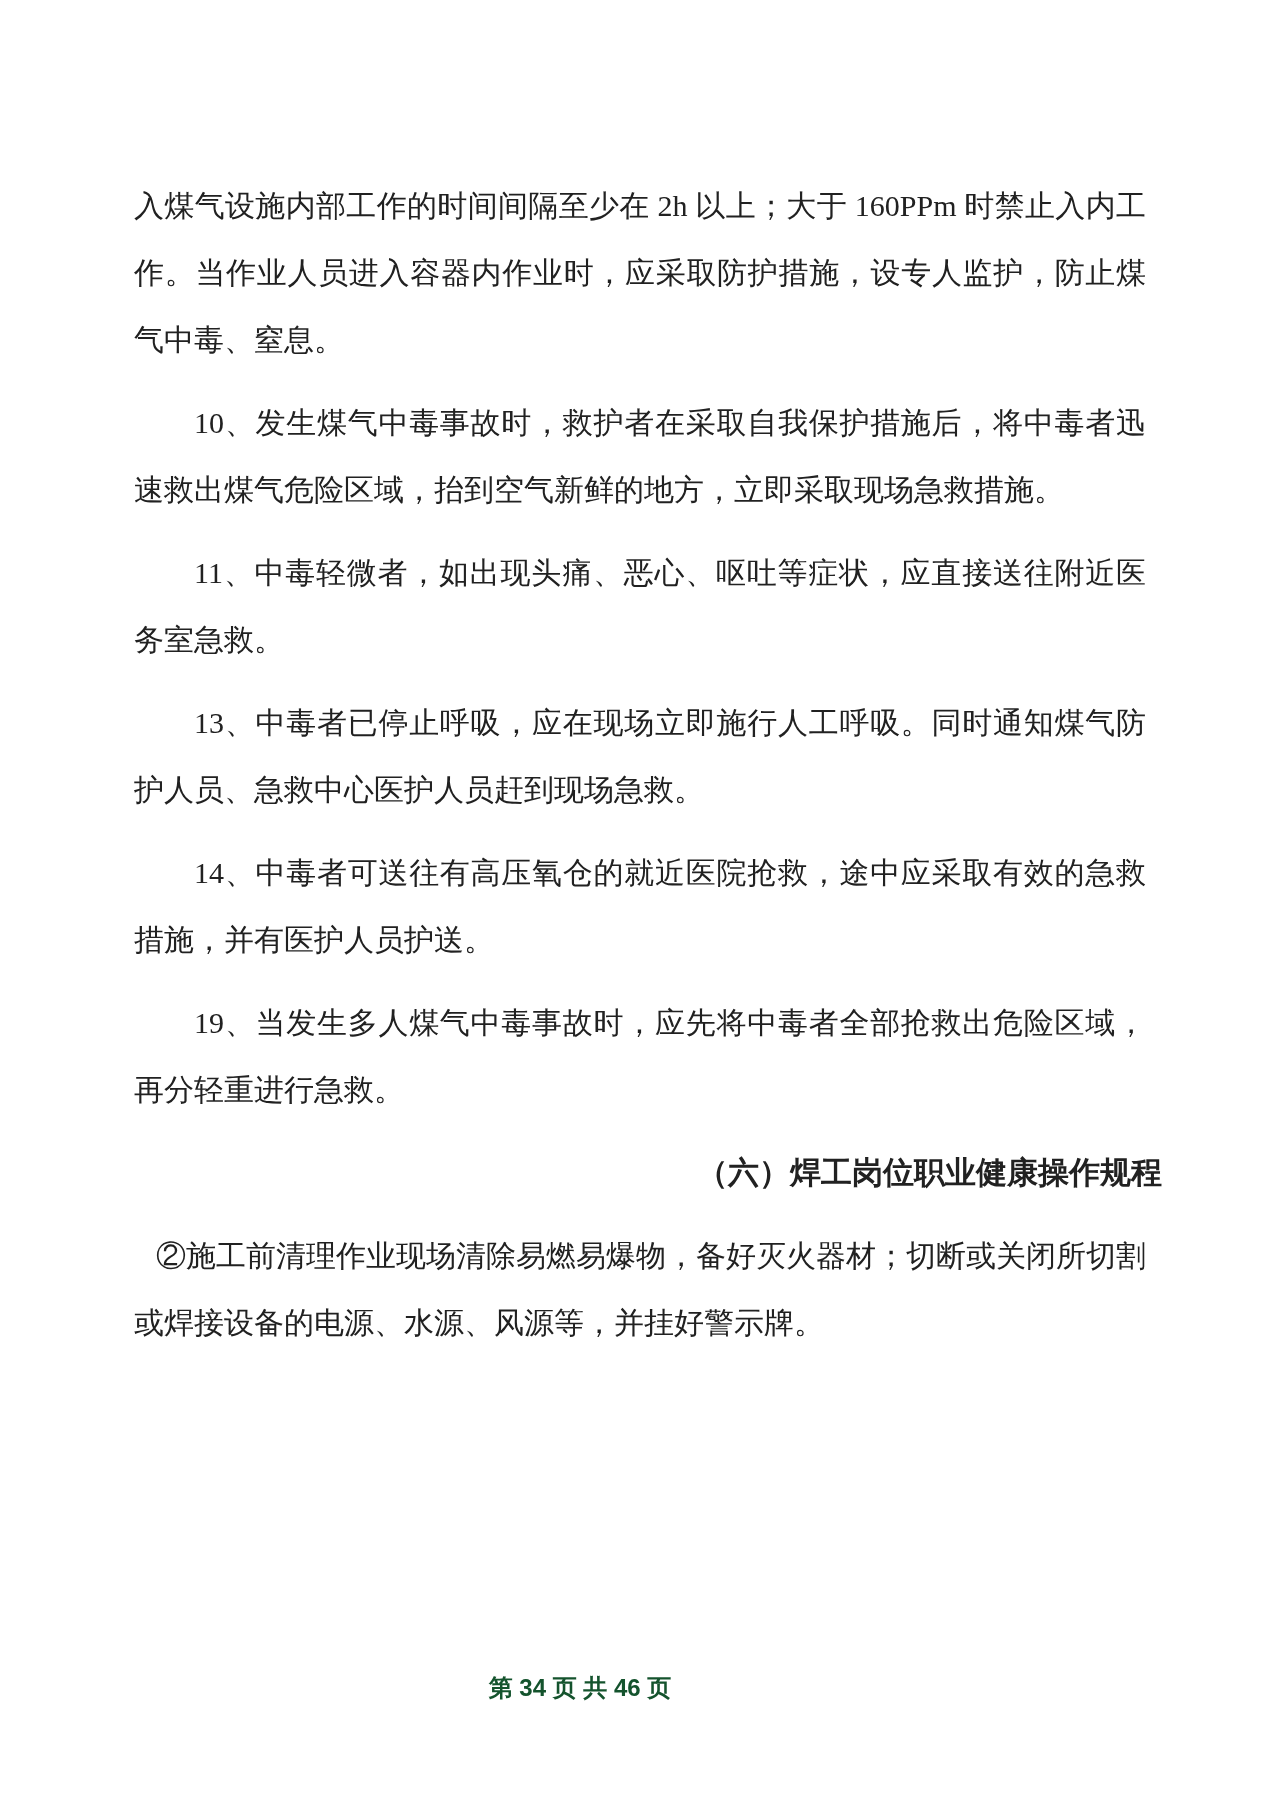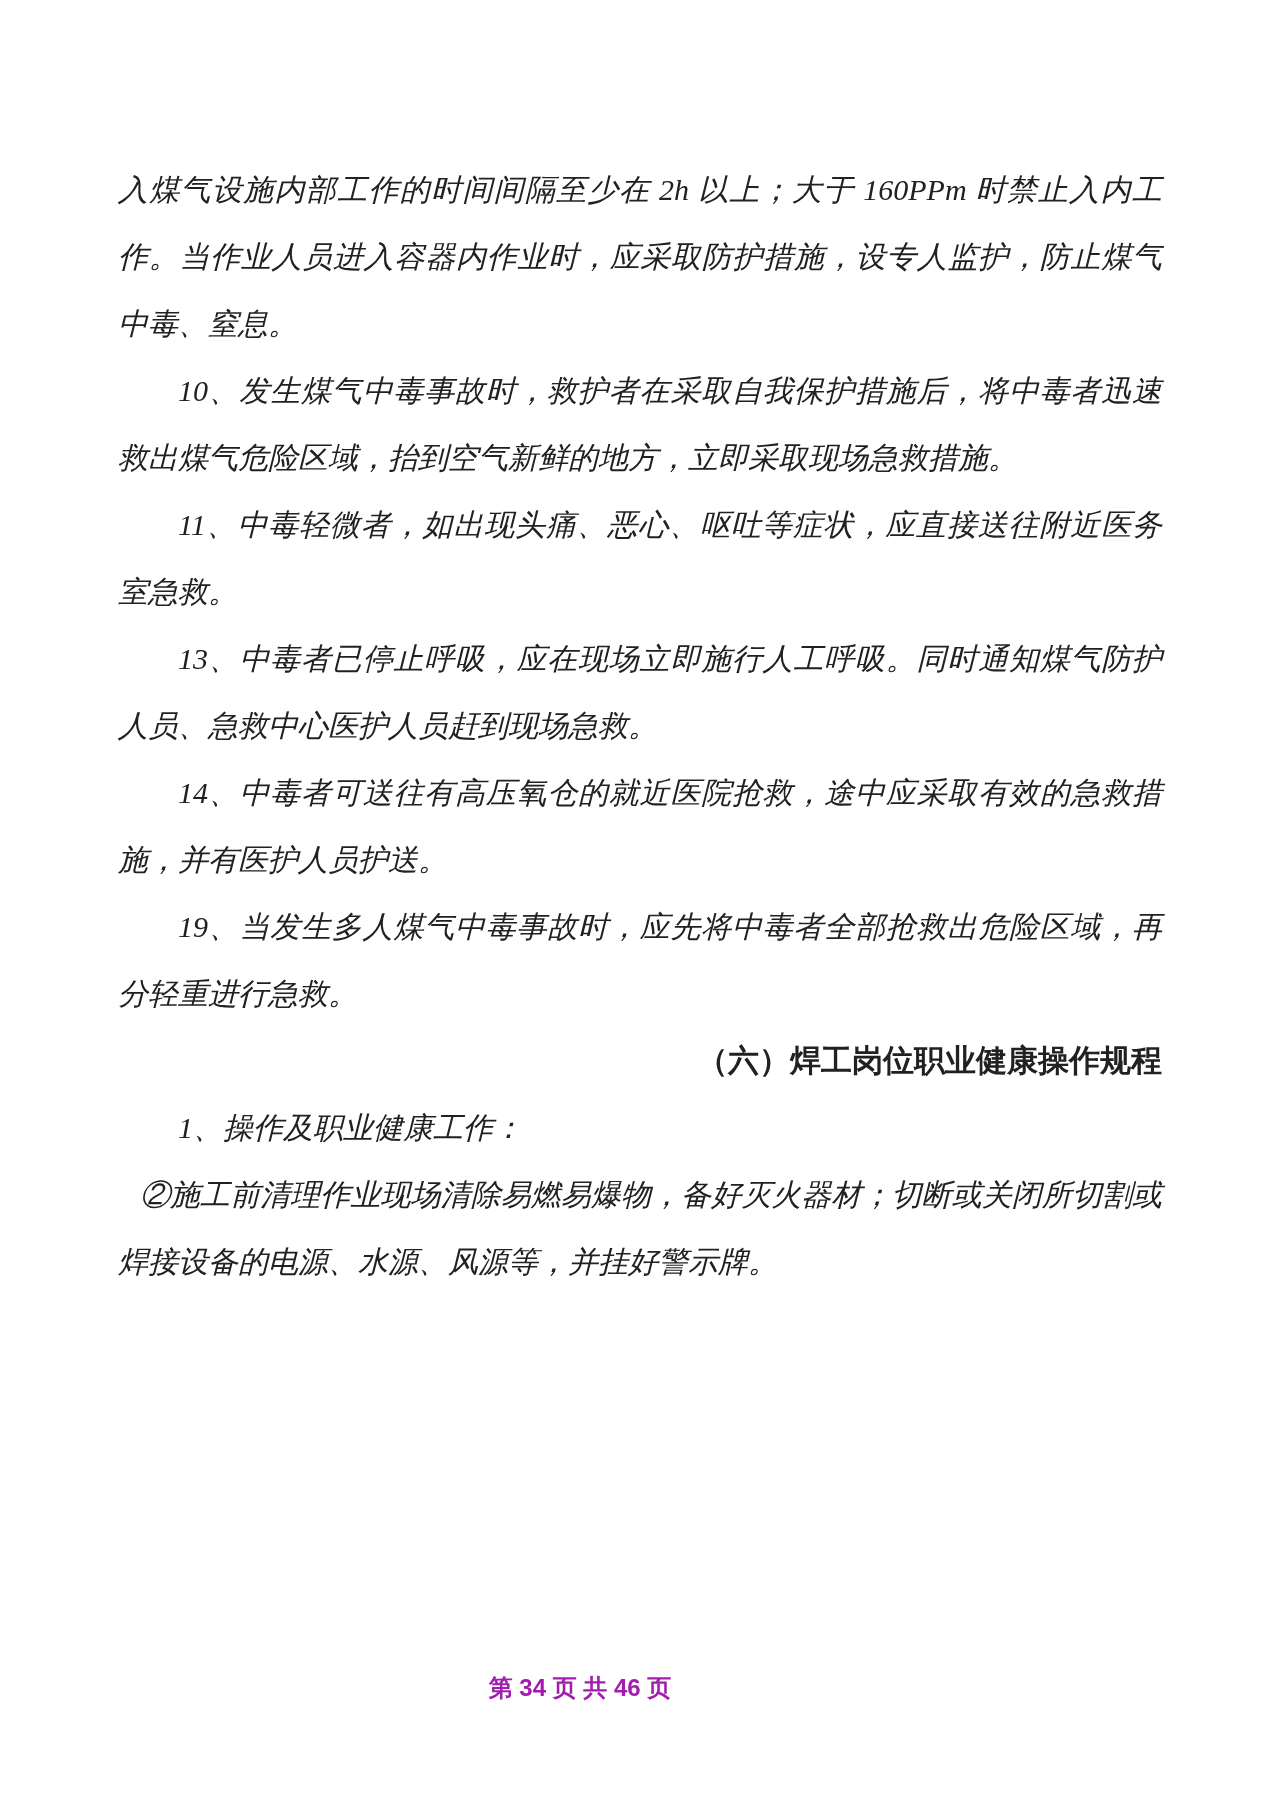--- a/index.html
+++ b/index.html
@@ -19,23 +19,22 @@
   .content {
     position: absolute;
     left: 118px;
     top: 156px;
     width: 1044px;
     font-size: 30px;
     line-height: 67px;
     text-align: justify;
   }
   .para {
-    margin: 0;
+    margin: 16px;
     padding: 0;
-    font-style: italic;
   }
   .indented {
     text-indent: 60px;
   }
   .sub {
     text-indent: 22px;
   }
   .heading {
     margin: 0;
     padding: 0;
@@ -48,34 +47,33 @@
   }
   .footer {
     position: absolute;
     top: 1672px;
     left: 0;
     width: 1160px;
     text-align: center;
     font-size: 24px;
     font-weight: bold;
     font-family: "Liberation Sans", sans-serif;
-    color: #a21caf;
+    color: #14532d;
   }
 </style>
 </head>
 <body>
 
 <div class="page">
   <main class="content">
     <p class="para continuation">入煤气设施内部工作的时间间隔至少在 2h 以上；大于 160PPm 时禁止入内工作。当作业人员进入容器内作业时，应采取防护措施，设专人监护，防止煤气中毒、窒息。</p>
     <p class="para indented">10、发生煤气中毒事故时，救护者在采取自我保护措施后，将中毒者迅速救出煤气危险区域，抬到空气新鲜的地方，立即采取现场急救措施。</p>
     <p class="para indented">11、中毒轻微者，如出现头痛、恶心、呕吐等症状，应直接送往附近医务室急救。</p>
     <p class="para indented">13、中毒者已停止呼吸，应在现场立即施行人工呼吸。同时通知煤气防护人员、急救中心医护人员赶到现场急救。</p>
     <p class="para indented">14、中毒者可送往有高压氧仓的就近医院抢救，途中应采取有效的急救措施，并有医护人员护送。</p>
     <p class="para indented">19、当发生多人煤气中毒事故时，应先将中毒者全部抢救出危险区域，再分轻重进行急救。</p>
     <h2 class="heading">（六）焊工岗位职业健康操作规程</h2>
-    <p class="para indented">1、操作及职业健康工作：</p>
     <p class="para sub">②施工前清理作业现场清除易燃易爆物，备好灭火器材；切断或关闭所切割或焊接设备的电源、水源、风源等，并挂好警示牌。</p>
   </main>
   <footer class="footer">
     <span>第 34 页 共 46 页</span>
   </footer>
 </div>
 
 </body></html>

